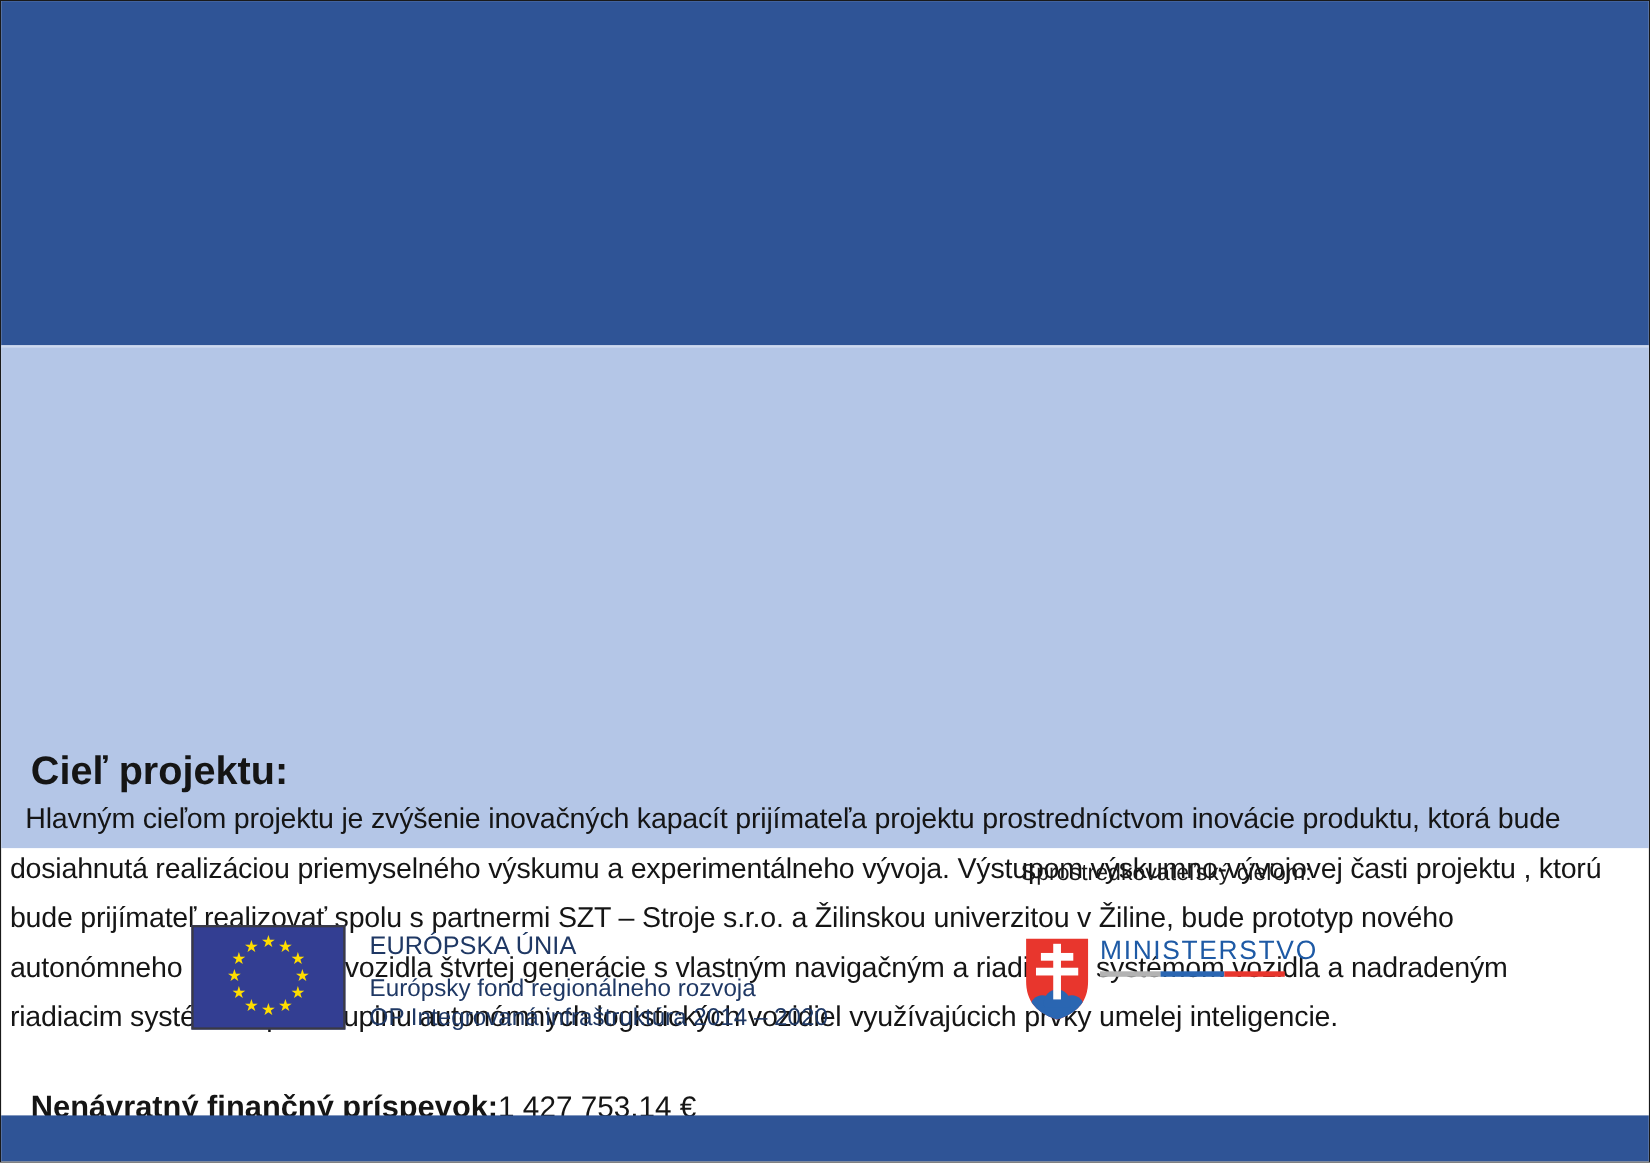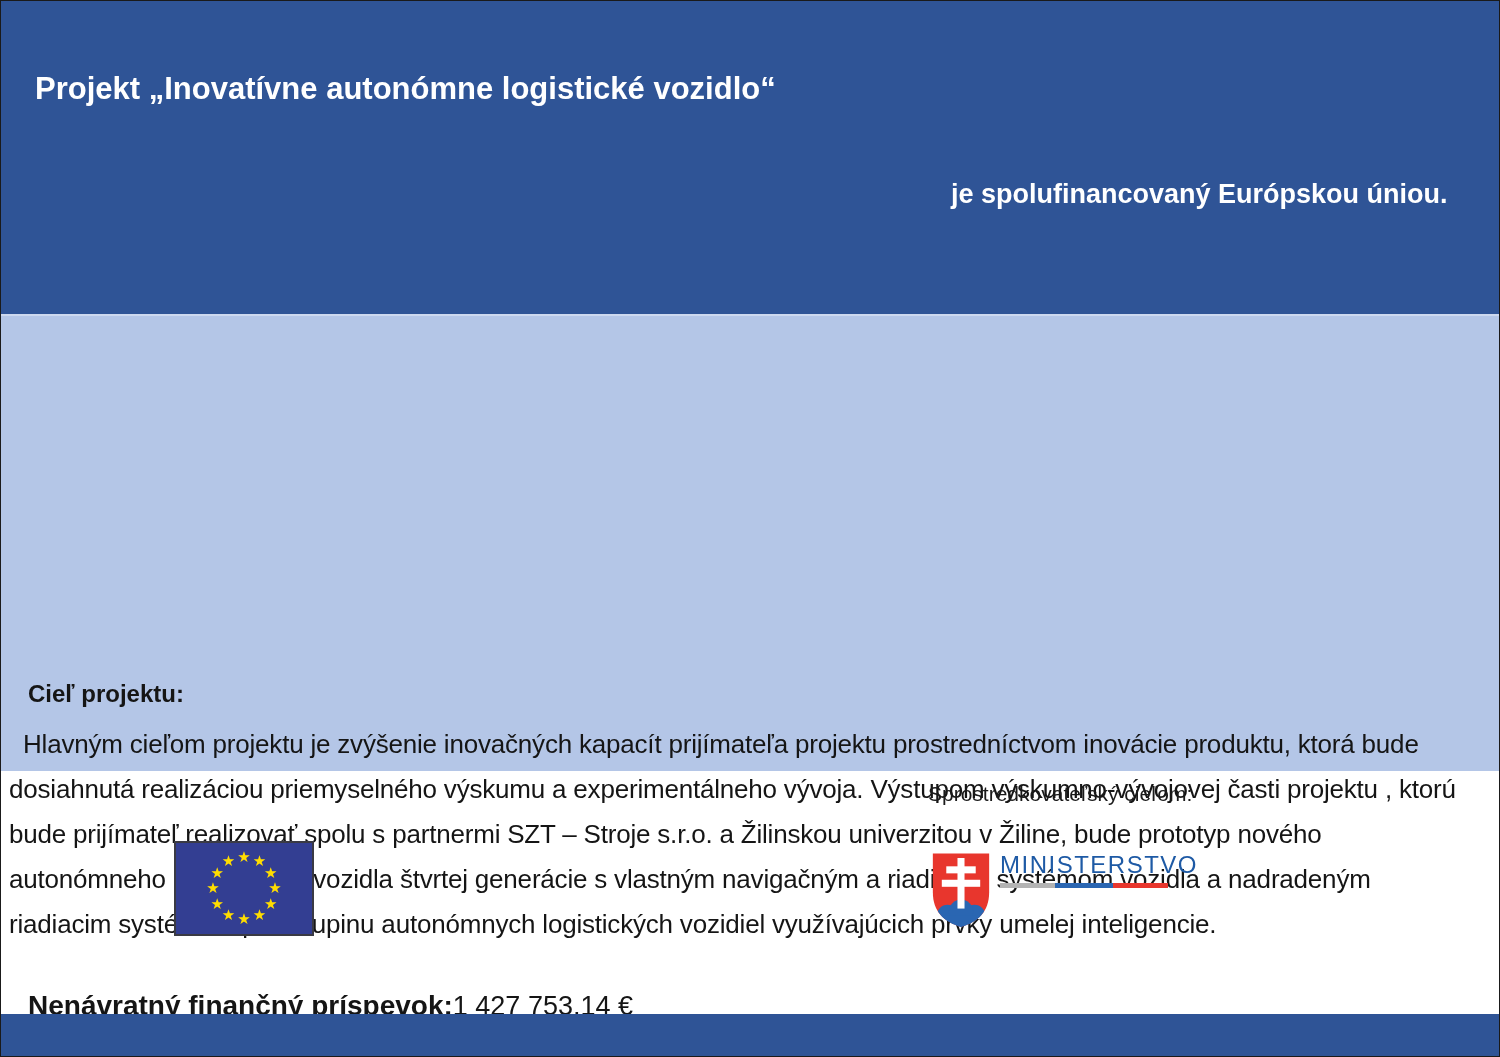--- a/index.html
+++ b/index.html
@@ -34,21 +34,21 @@
     white-space:nowrap;
   }
   .subtitle{
     position:absolute;left:950px;top:178px;
     color:#ffffff;font-size:27px;font-weight:bold;
     white-space:nowrap;
   }
   
   .goal-heading{
     position:absolute;left:27px;top:364px;
-    color:#151515;font-size:24px;font-weight:bold;
+    color:#151515;font-size:36px;font-weight:bold;
   }
   .goal-paragraph{
     position:absolute;left:0;top:406px;width:1492px;
     padding:0 14px 0 8px;
     color:#151515;font-size:26px;line-height:45px;
     letter-spacing:-0.2px;text-indent:14px;
   }
   .grant-row{
     position:absolute;left:27px;top:674px;
     color:#151515;font-size:28px;white-space:nowrap;
@@ -101,22 +101,20 @@
   .rule-blue{width:34%;background:#2a66b2;}
   .rule-red{width:33%;background:#e8362d;}
   .ministry-text .m2,.ministry-text .m3{font-size:24px;letter-spacing:1px;margin:0;line-height:31px;}
 </style>
 </head>
 <body>
 
 <div class="poster">
 
   <div class="top-band">
-    <div class="title">Projekt „Inovatívne autonómne logistické vozidlo“</div>
-    <div class="subtitle">je spolufinancovaný Európskou úniou.</div>
   </div>
 
   <div class="mid-band">
     <div class="goal-heading">Cieľ projektu:</div>
     <div class="goal-paragraph">Hlavným cieľom projektu je zvýšenie inovačných kapacít prijímateľa projektu prostredníctvom inovácie produktu, ktorá bude dosiahnutá realizáciou priemyselného výskumu a experimentálneho vývoja. Výstupom výskumno-vývojovej časti projektu , ktorú bude prijímateľ realizovať spolu s partnermi SZT – Stroje s.r.o. a Žilinskou univerzitou v Žiline, bude prototyp nového autonómneho logistického vozidla štvrtej generácie s vlastným navigačným a riadiacim systémom vozidla a nadradeným riadiacim systémom pre skupinu autonómnych logistických vozidiel využívajúcich prvky umelej inteligencie.</div>
     <div class="grant-row">
       <span class="grant-label">Nenávratný finančný príspevok:</span><span class="grant-value">1 427 753,14 €</span>
     </div>
   </div>
 
@@ -128,20 +126,25 @@
     <span class="eu-star">★</span>
     <span class="eu-star">★</span>
     <span class="eu-star">★</span>
     <span class="eu-star">★</span>
     <span class="eu-star">★</span>
     <span class="eu-star">★</span>
     <span class="eu-star">★</span>
     <span class="eu-star">★</span>
     <span class="eu-star">★</span>
     <span class="eu-star">★</span>
+  </div>
+  <div class="eu-text">
+    <p class="l1">EURÓPSKA ÚNIA</p>
+    <p class="l2">Európsky fond regionálneho rozvoja</p>
+    <p class="l3">OP Integrovaná infraštruktúra 2014 – 2020</p>
   </div>
 
   <svg class="arms" viewBox="0 0 100 126" xmlns="http://www.w3.org/2000/svg">
     <defs>
       <clipPath id="shieldClip">
         <path d="M6,6 H94 V66 C94,98 76,112 50,121 C24,112 6,98 6,66 Z"></path>
       </clipPath>
     </defs>
     <path d="M6,6 H94 V66 C94,98 76,112 50,121 C24,112 6,98 6,66 Z" fill="#e8362d"></path>
     <g clip-path="url(#shieldClip)">

